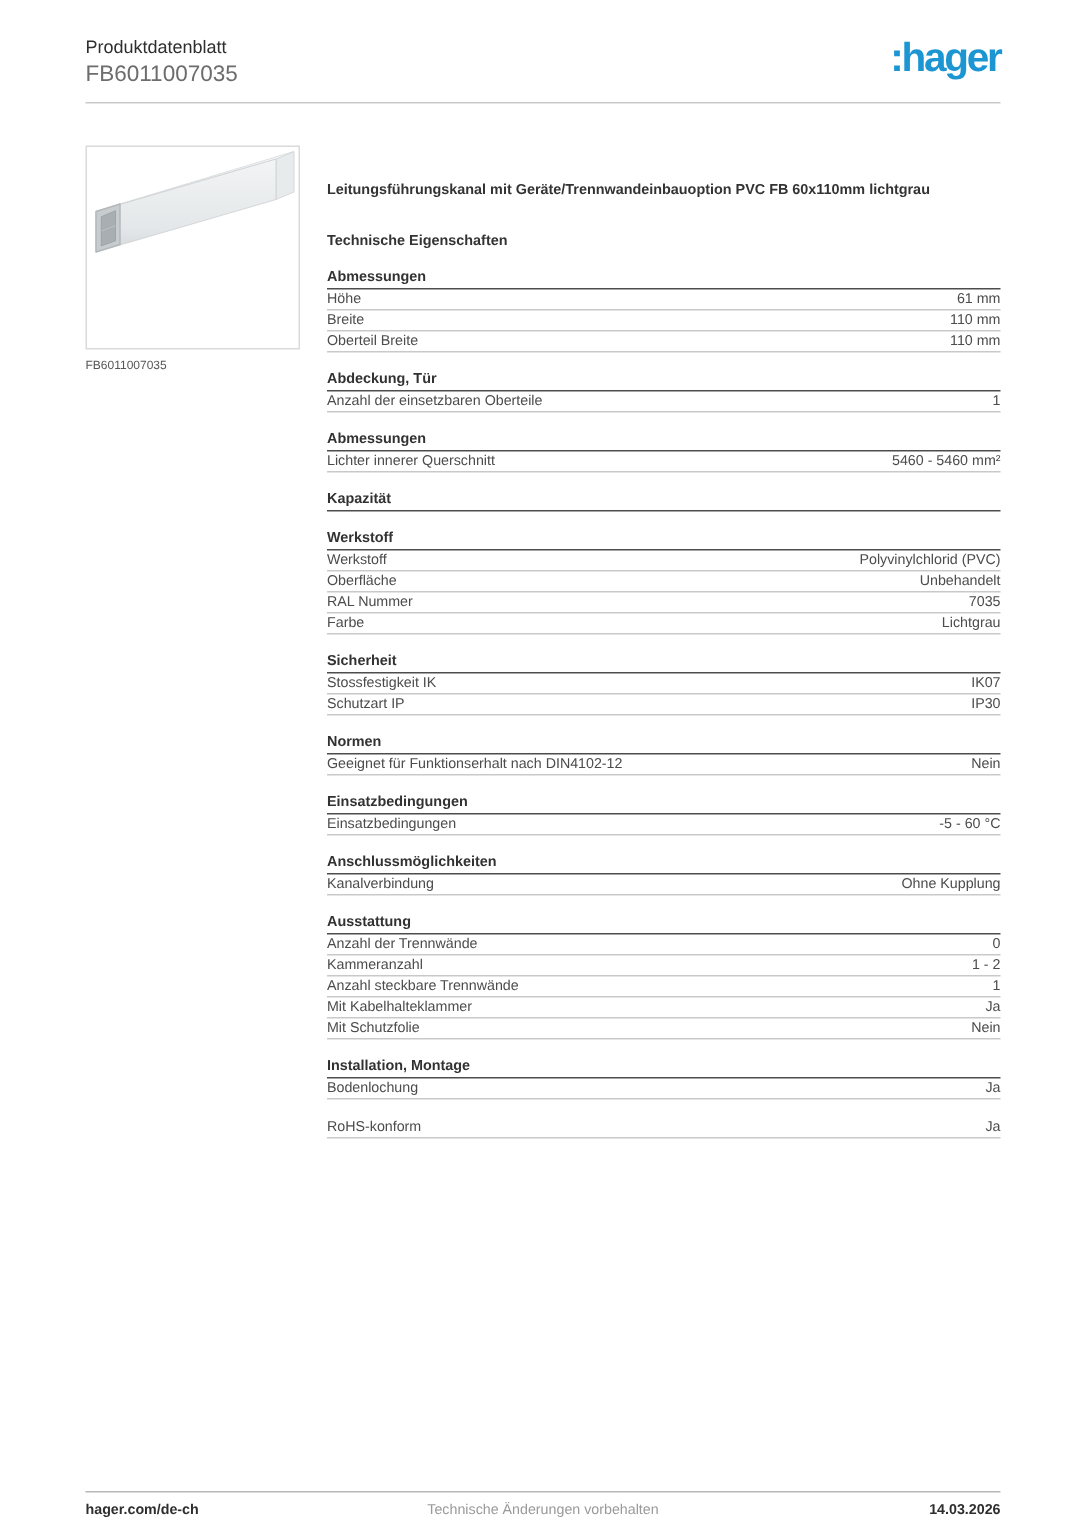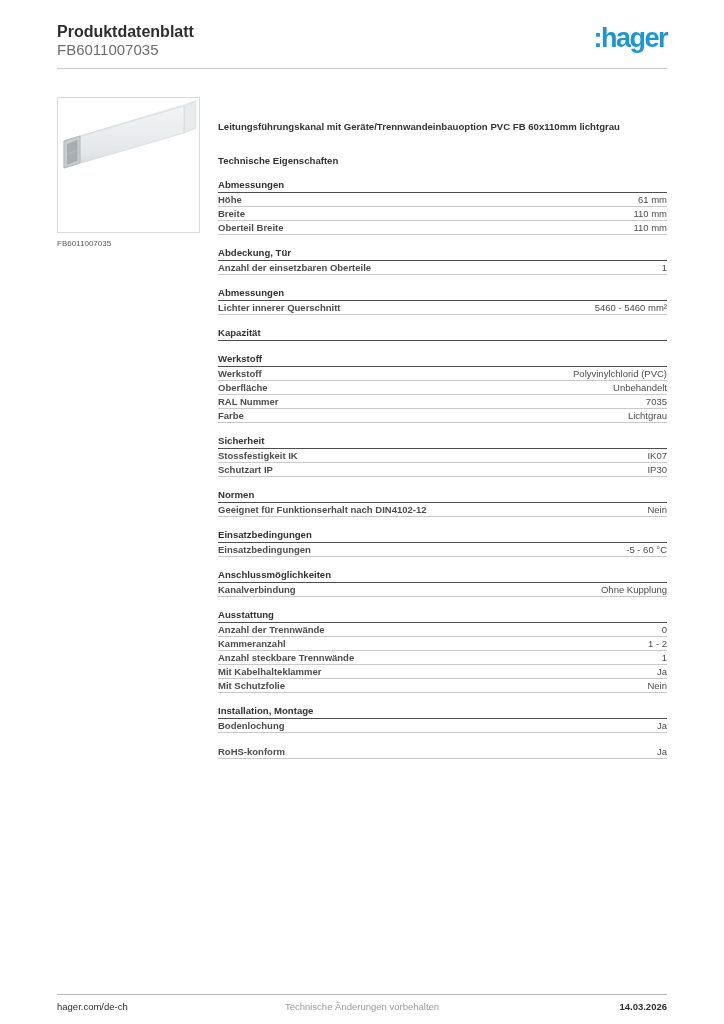--- a/index.html
+++ b/index.html
@@ -8,21 +8,21 @@
     width: 724px; height: 1024px;
     position: relative;
     font-family: "Liberation Sans", "DejaVu Sans", sans-serif;
     color: #4c4c4c;
     overflow: hidden;
   }
   .page { position: absolute; inset: 0; padding: 22px 57px 0 57px; }
 
   
   .hdr { display: flex; justify-content: space-between; align-items: flex-start; }
-  .hdr-title { font-size: 16px; line-height: 19px; font-weight: bold; color: #2e2e2e; }
+  .hdr-title { font-size: 12px; line-height: 19px; font-weight: normal; color: #2e2e2e; }
   .hdr-ref   { font-size: 15px; line-height: 18px; color: #6d6d6d; }
   .logo { font-size: 27px; line-height: 27px; font-weight: bold; color: #1b96d3; letter-spacing: -1.5px; margin-top: 3px; }
   .hdr-rule { border: 0; border-top: 1px solid #c9c9c9; margin-top: 9px; }
 
   
   .main { display: flex; margin-top: 28px; }
   .left-col { width: 143px; flex: 0 0 143px; }
   .img-box { width: 143px; height: 136px; border: 1px solid #dadada; background: #ffffff; overflow: hidden; }
   .img-caption { font-size: 8px; line-height: 10px; color: #565656; margin-top: 6px; }
 
@@ -35,32 +35,32 @@
     font-size: 9.6px; line-height: 11px; font-weight: bold; color: #323232;
     padding-bottom: 2px; border-bottom: 1px solid #4d4d4d;
   }
   .row {
     display: flex; justify-content: space-between; align-items: baseline;
     font-size: 9.5px; line-height: 10px;
     padding: 1.5px 0 1.5px 0;
     border-bottom: 1px solid #c9c9c9;
     color: #4c4c4c;
   }
-  .row .lbl { text-align: center; padding-right: 10px; font-weight: bold; }
+  .row .lbl { text-align: center; padding-right: 10px; }
   .row .val { text-align: right; white-space: nowrap; }
 
   
   .ftr {
     position: absolute; left: 57px; right: 57px; bottom: 12px;
     border-top: 1px solid #b8b8b8;
     padding-top: 6px;
     display: flex; justify-content: space-between; align-items: baseline;
     font-size: 9.5px; line-height: 11px;
   }
-  .ftr .f-left  { font-weight: normal; color: #2e2e2e; }
+  .ftr .f-left  { font-weight: bold; color: #2e2e2e; }
   .ftr .f-center{ color: #9a9a9a; position: absolute; left: 50%; transform: translateX(-50%); }
   .ftr .f-right { font-weight: bold; color: #2e2e2e; }
 </style>
 </head>
 <body>
 
 <div class="page">
 
   <div class="hdr">
     <div>

